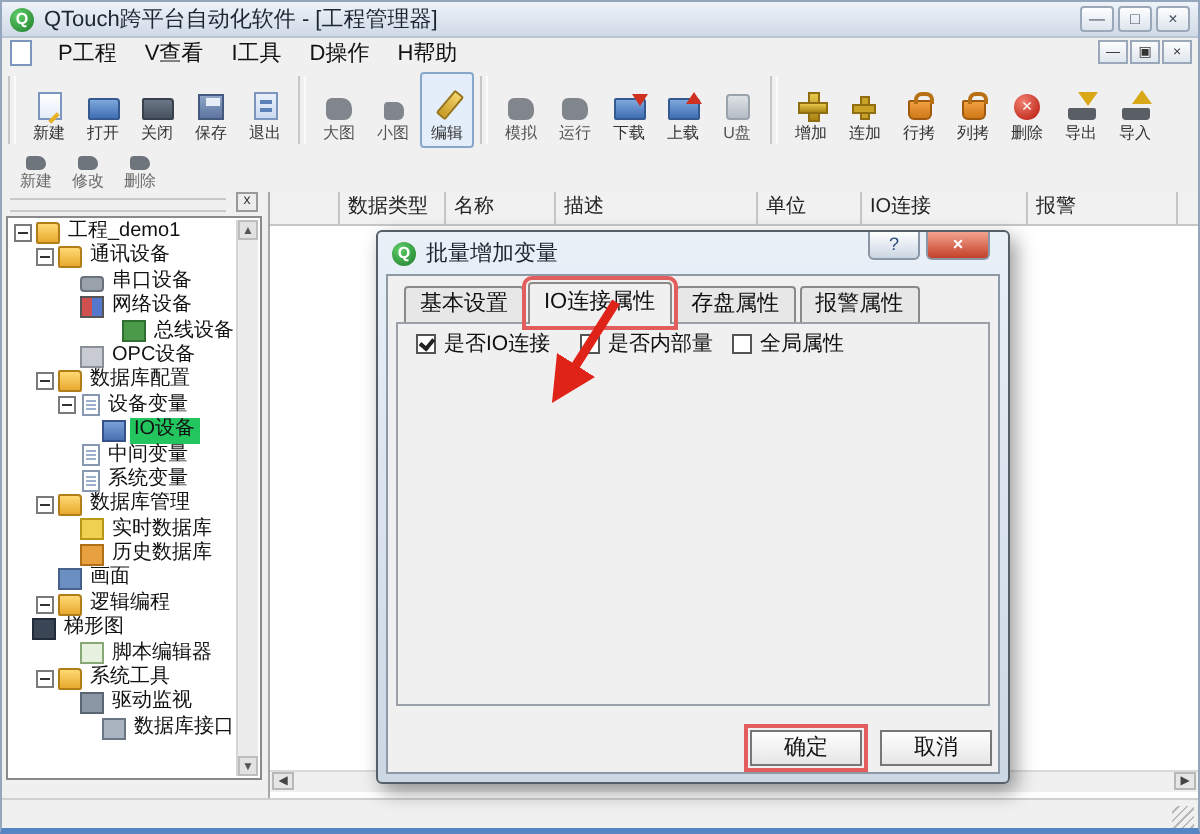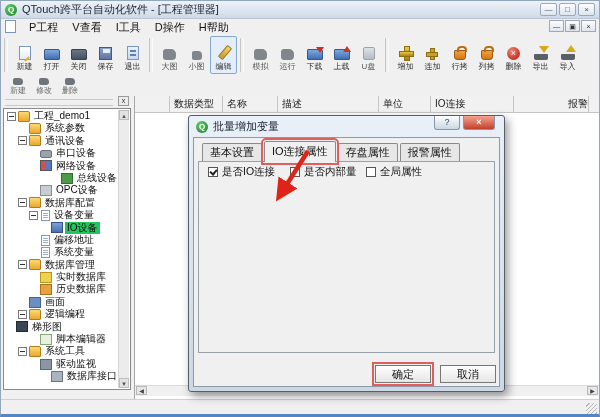--- a/index.html
+++ b/index.html
@@ -267,25 +267,20 @@
         <span class="dock-close">x</span>
       </div>
       <div class="treebox">
         <div class="tree" id="tree">
             <div class="tree-row" style="padding-left: 2px;">
               <span class="expander"></span>
               <span class="ti ti-folder-open"></span>
               <span class="tree-label">工程_demo1</span>
             </div>
             <div class="tree-row" style="padding-left: 13px;">
-              <span class="exp-space"></span>
-              <span class="ti ti-folder"></span>
-              <span class="tree-label">系统参数</span>
-            </div>
-            <div class="tree-row" style="padding-left: 13px;">
               <span class="expander"></span>
               <span class="ti ti-folder"></span>
               <span class="tree-label">通讯设备</span>
             </div>
             <div class="tree-row" style="padding-left: 24px;">
               <span class="exp-space"></span>
               <span class="ti ti-serial-device"></span>
               <span class="tree-label">串口设备</span>
             </div>
             <div class="tree-row" style="padding-left: 24px;">
@@ -314,21 +309,21 @@
               <span class="tree-label">设备变量</span>
             </div>
             <div class="tree-row selected" style="padding-left: 35px;">
               <span class="exp-space"></span>
               <span class="ti ti-io-device"></span>
               <span class="tree-label">IO设备</span>
             </div>
             <div class="tree-row" style="padding-left: 24px;">
               <span class="exp-space"></span>
               <span class="ti ti-page"></span>
-              <span class="tree-label">偏移地址</span>
+              <span class="tree-label">中间变量</span>
             </div>
             <div class="tree-row" style="padding-left: 24px;">
               <span class="exp-space"></span>
               <span class="ti ti-page"></span>
               <span class="tree-label">系统变量</span>
             </div>
             <div class="tree-row" style="padding-left: 13px;">
               <span class="expander"></span>
               <span class="ti ti-folder"></span>
               <span class="tree-label">数据库管理</span>
@@ -387,21 +382,21 @@
     </div>
 
     <div class="content">
       <div class="thead" id="thead">
           <span class="th" style="width: 21px;"></span>
           <span class="th" style="width: 53px;">数据类型</span>
           <span class="th" style="width: 55px;">名称</span>
           <span class="th" style="width: 101px;">描述</span>
           <span class="th" style="width: 52px;">单位</span>
           <span class="th" style="width: 83px;">IO连接</span>
-          <span class="th" style="width: 75px; text-align: right;">报警</span>
+          <span class="th" style="width: 75px;">报警</span>
           <span class="th" style="width: 14px;"></span>
         </div>
       <div class="tbody"></div>
       <div class="hscroll">
         <span class="hs-btn hs-left">◀</span>
         <span class="hs-btn hs-right">▶</span>
       </div>
     </div>
   </div>
 

